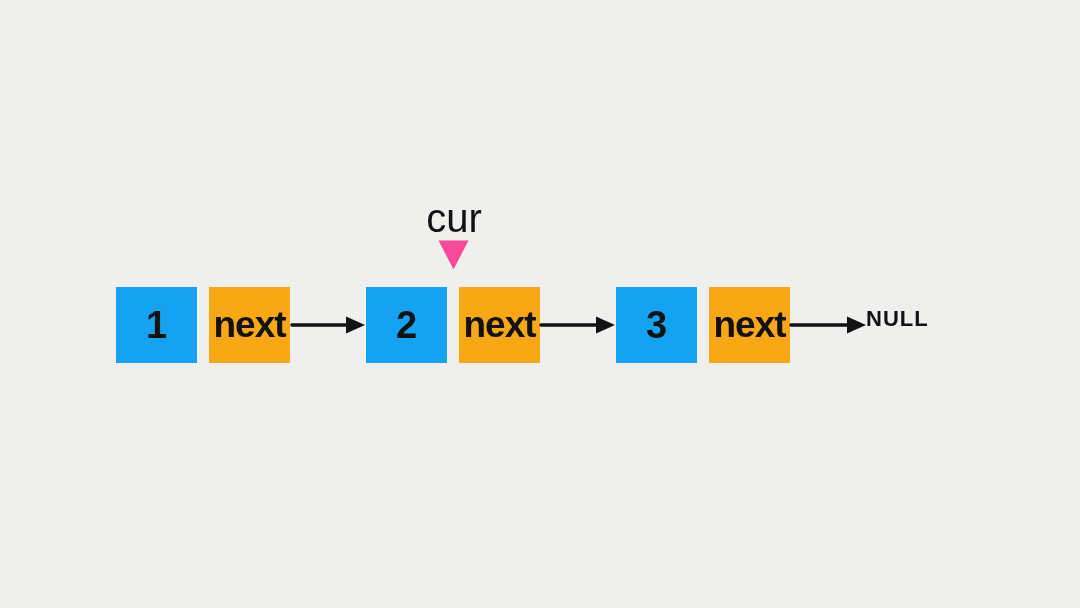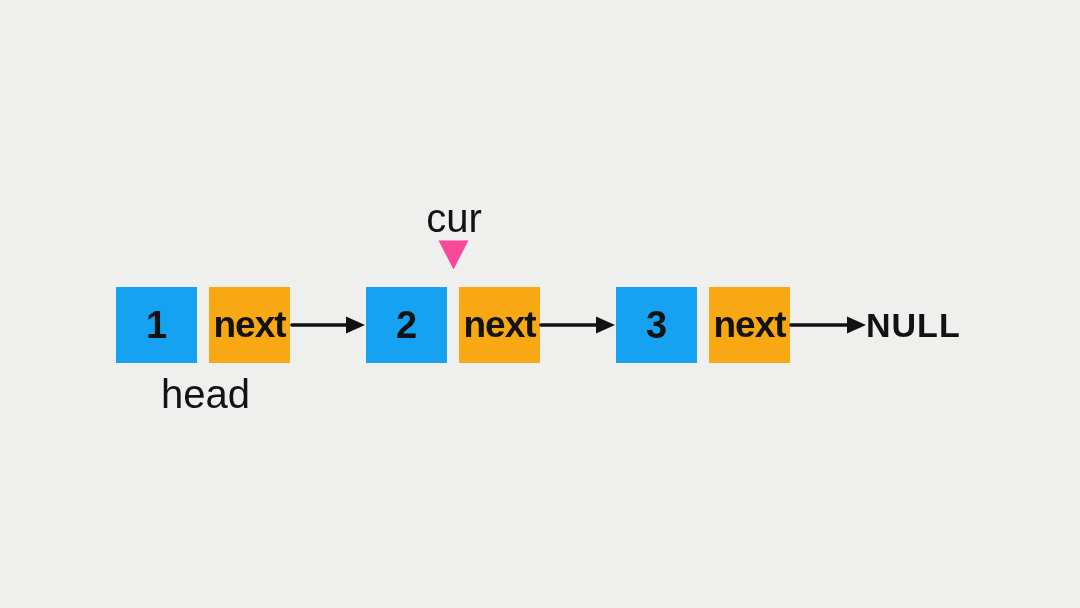--- a/index.html
+++ b/index.html
@@ -59,21 +59,21 @@
   .cur-label {
     position: absolute;
     left: 454px; top: 196px;
     transform: translateX(-50%);
     font-size: 40px;
     color: var(--ink);
   }
   .null-label {
     position: absolute;
     left: 866px; top: 306px;
-    font-size: 34px;
+    font-size: 22px;
     font-weight: bold;
     letter-spacing: 1px;
     color: var(--ink);
   }
   .cur-pointer {
     position: absolute;
     left: 438px; top: 240px;
     width: 31px; height: 30px;
   }
   .cur-pointer polygon { fill: var(--pointer); }
@@ -109,21 +109,20 @@
   <div class="node" id="node2">
     <div class="cell value">2</div>
     <div class="cell next">next</div>
   </div>
 
   <div class="node" id="node3">
     <div class="cell value">3</div>
     <div class="cell next">next</div>
   </div>
 
-  <div class="head-label">head</div>
 
   <div class="null-label">NULL</div>
 
   <svg class="arrow-layer" viewBox="0 0 1080 608" aria-hidden="true">
     <g>
       <line x1="292" y1="325" x2="349" y2="325"></line>
       <polygon points="365,325 346,316.5 346,333.5"></polygon>
     </g>
     <g>
       <line x1="541" y1="325" x2="599" y2="325"></line>

